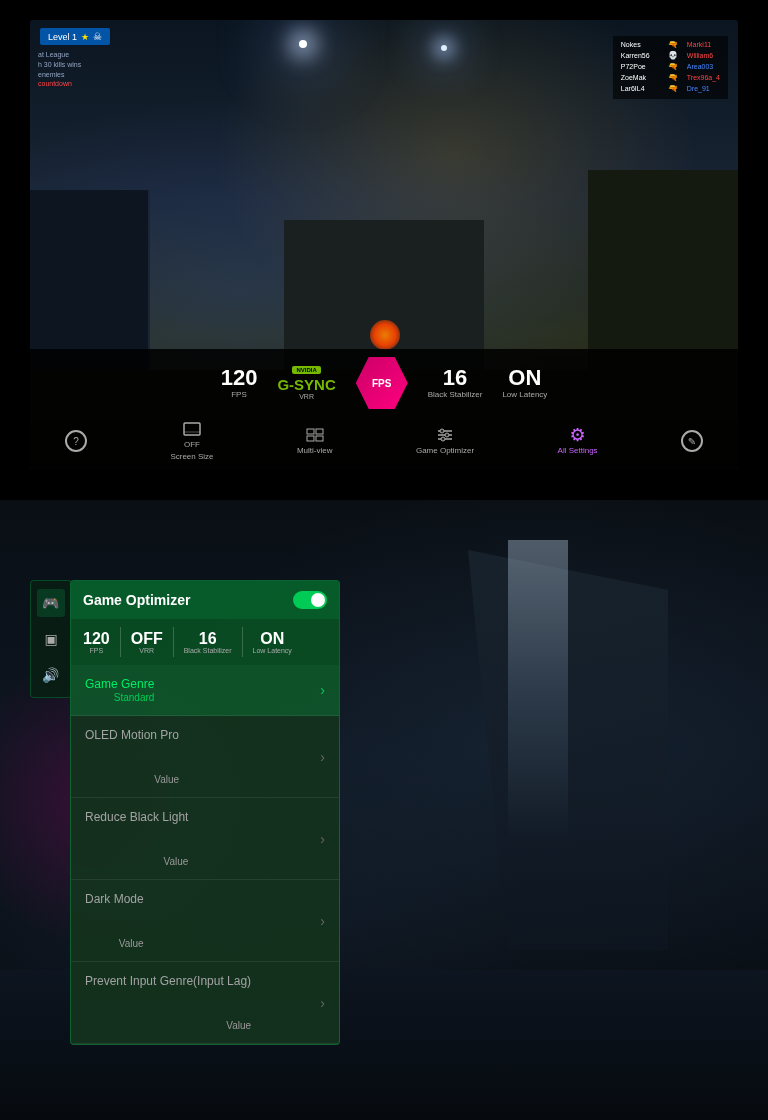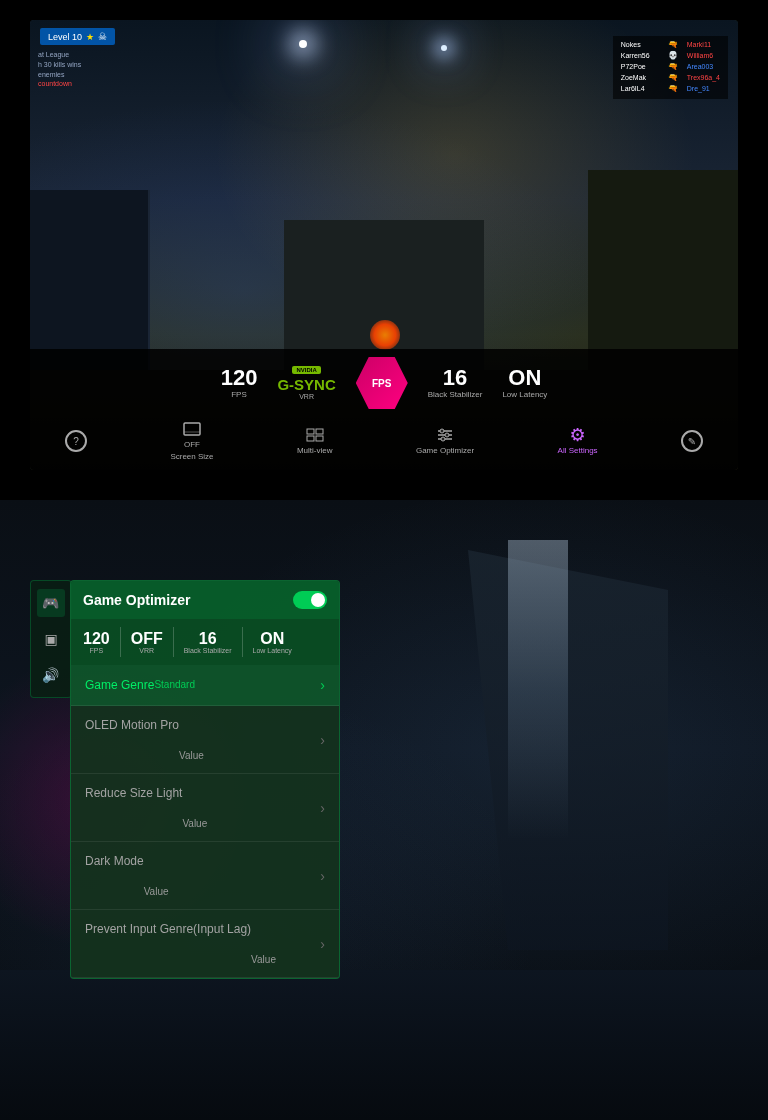--- a/index.html
+++ b/index.html
@@ -448,21 +448,21 @@
       border-bottom: 1px solid rgba(255,255,255,0.08);
       cursor: pointer;
     }
 
     .optimizer-item.highlighted {
       background: rgba(0,180,80,0.25);
     }
 
     .optimizer-item-text {
       display: flex;
-      flex-direction: row;
+      flex-direction: column;
     }
 
     .optimizer-item-name {
       color: #a3a3a3;
       font-size: 12px;
       font-weight: 500;
     }
 
     .optimizer-item.highlighted .optimizer-item-name {
       color: #00ee66;
@@ -506,21 +506,21 @@
 
     <div class="hud-left">
       <div>at League</div>
       <div>h 30 kills wins</div>
       <div>enemies</div>
       <div style="color:#ff4444;">countdown</div>
     </div>
 
     <div class="hud-top">
       <div class="hud-level">
-        <span>Level 10</span>
+        <span>Level 1</span>
         <span style="color:#ffdd00;">★</span>
         <span style="font-size:10px;">☠</span>
       </div>
 
       <div class="hud-scoreboard">
         <div class="score-row">
           <span class="score-name">Nokes</span>
           <span style="font-size:8px;">🔫</span>
           <span class="score-red">Marki11</span>
         </div>
@@ -697,21 +697,21 @@
       <div class="optimizer-item">
         <div class="optimizer-item-text">
           <span class="optimizer-item-name">OLED Motion Pro</span>
           <span class="optimizer-item-value normal">Value</span>
         </div>
         <span class="chevron">›</span>
       </div>
 
       <div class="optimizer-item">
         <div class="optimizer-item-text">
-          <span class="optimizer-item-name">Reduce Size Light</span>
+          <span class="optimizer-item-name">Reduce Black Light</span>
           <span class="optimizer-item-value normal">Value</span>
         </div>
         <span class="chevron">›</span>
       </div>
 
       <div class="optimizer-item">
         <div class="optimizer-item-text">
           <span class="optimizer-item-name">Dark Mode</span>
           <span class="optimizer-item-value normal">Value</span>
         </div>

